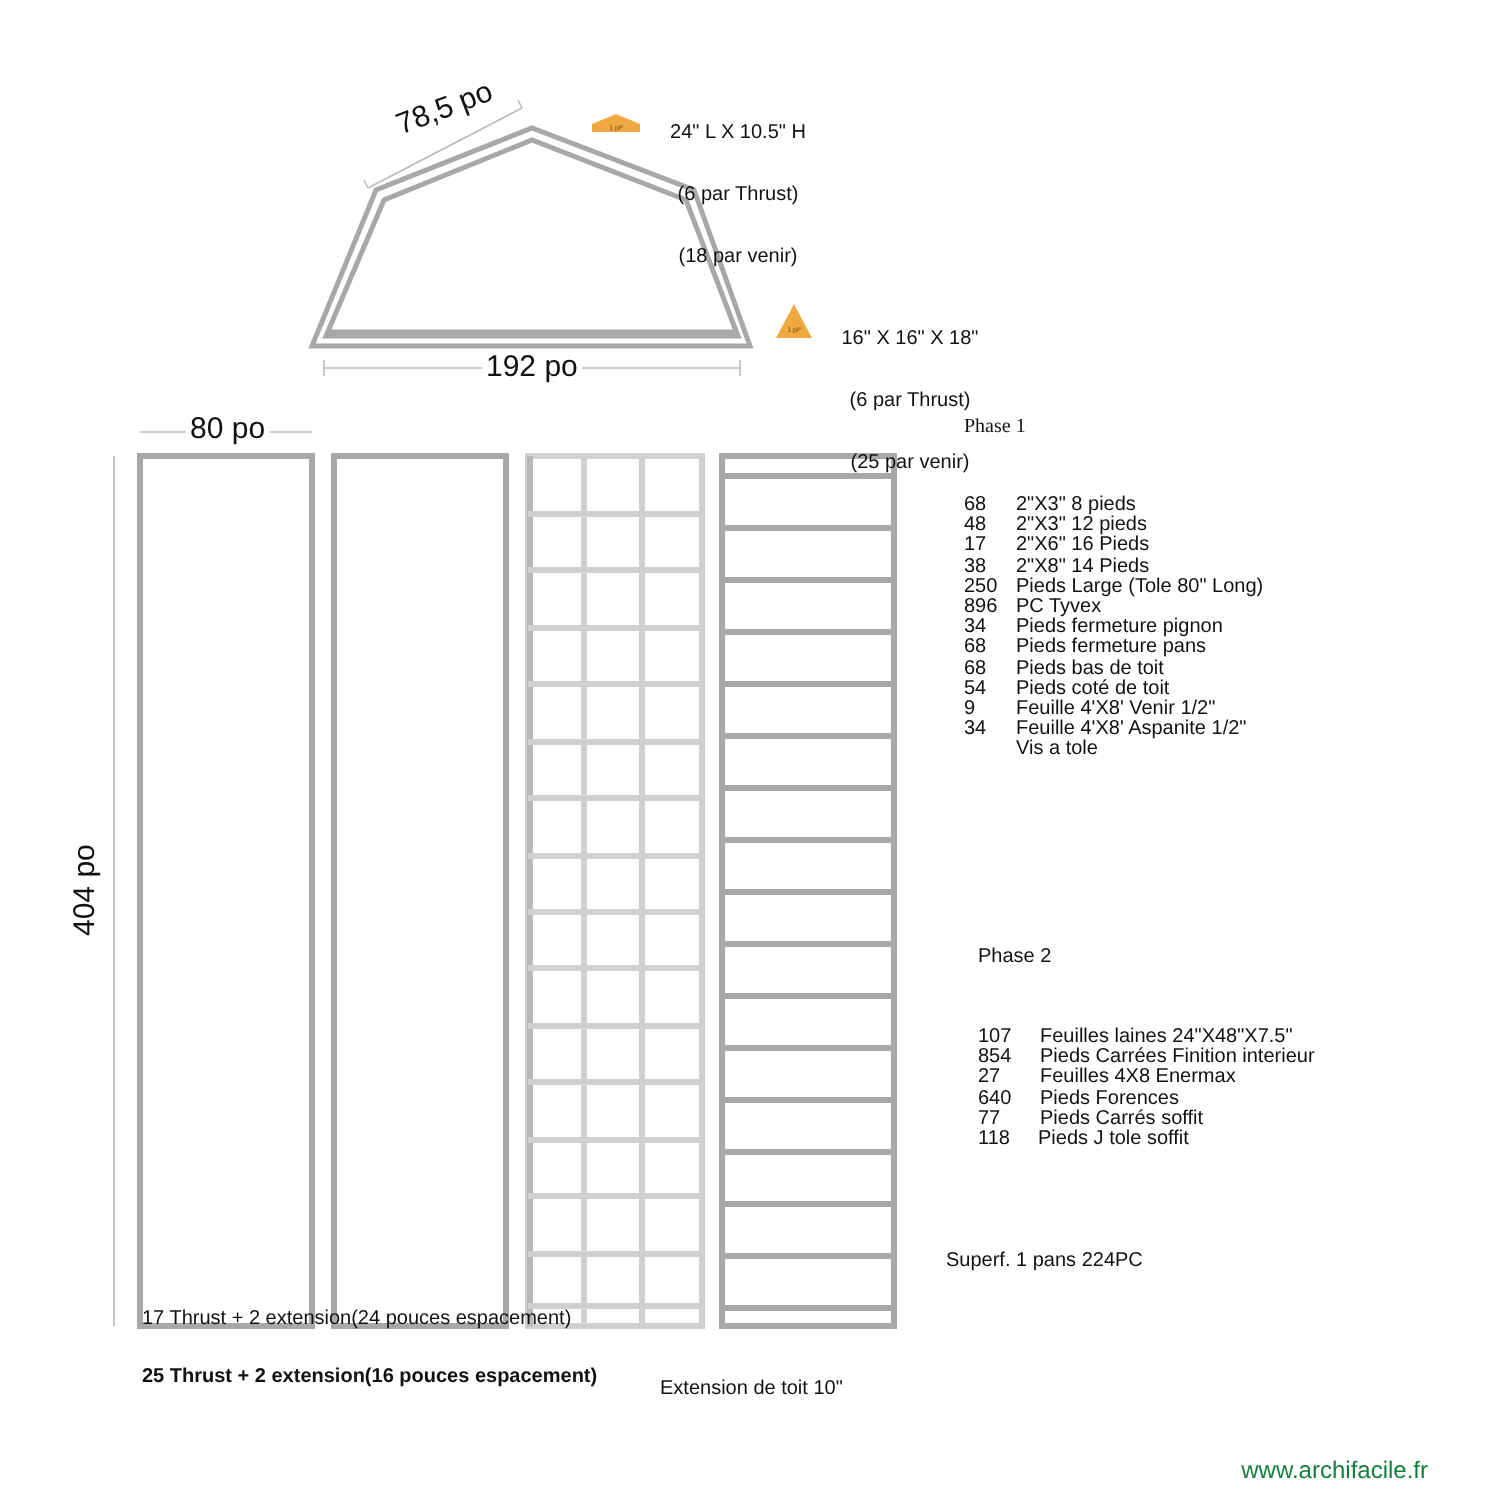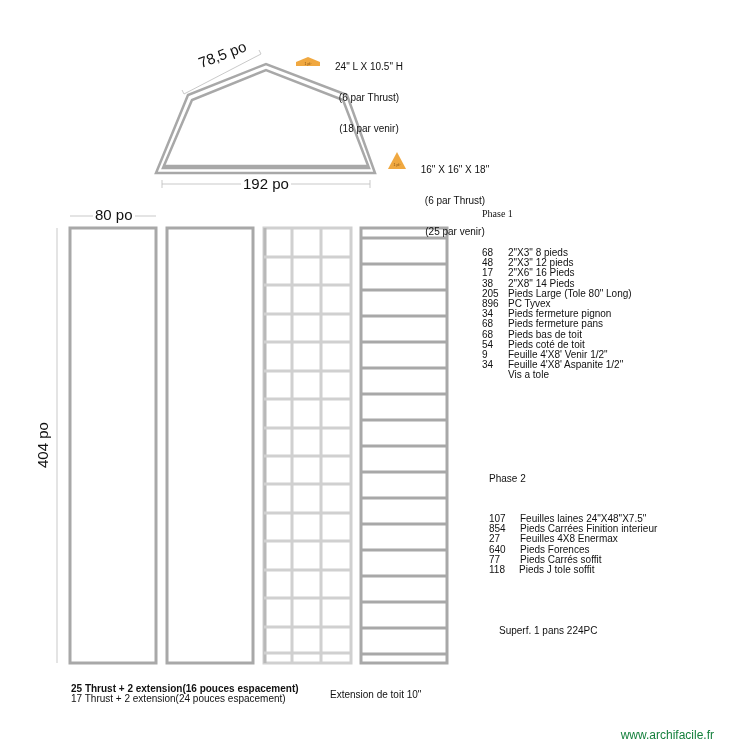--- a/index.html
+++ b/index.html
@@ -132,21 +132,21 @@
     </div>
   <div class="row">
       <span class="qty" style="width:26px">17</span>
       <span>2"X6" 16 Pieds</span>
     </div>
   <div class="row">
       <span class="qty" style="width:26px">38</span>
       <span>2"X8" 14 Pieds</span>
     </div>
   <div class="row">
-      <span class="qty" style="width:26px">205</span>
+      <span class="qty" style="width:26px">250</span>
       <span>Pieds Large (Tole 80" Long)</span>
     </div>
   <div class="row">
       <span class="qty" style="width:26px">896</span>
       <span>PC Tyvex</span>
     </div>
   <div class="row">
       <span class="qty" style="width:26px">34</span>
       <span>Pieds fermeture pignon</span>
     </div>
@@ -197,18 +197,18 @@
   <div class="row">
       <span class="qty" style="width:31px">77</span>
       <span>Pieds Carrés  soffit</span>
     </div>
   <div class="row">
       <span class="qty" style="width:30px">118</span>
       <span>Pieds J tole soffit</span>
     </div>
 </div>
 
-<div class="txt" style="left:499px; top:626px;">Superf. 1 pans 224PC</div>
+<div class="txt" style="left:473px; top:626px;">Superf. 1 pans 224PC</div>
 <div class="txt" style="left:71px; top:684px;font-weight:bold;">25 Thrust + 2 extension(16 pouces espacement)</div>
-<div class="txt" style="left:71px; top:694px;text-align:center;">17 Thrust + 2 extension(24 pouces espacement)</div>
+<div class="txt" style="left:71px; top:655px;text-align:center;">17 Thrust + 2 extension(24 pouces espacement)</div>
 <div class="txt" style="left:330px; top:690px;">Extension de toit 10"</div>
 
 <div class="footer">www.archifacile.fr</div>
 
 </body></html>

